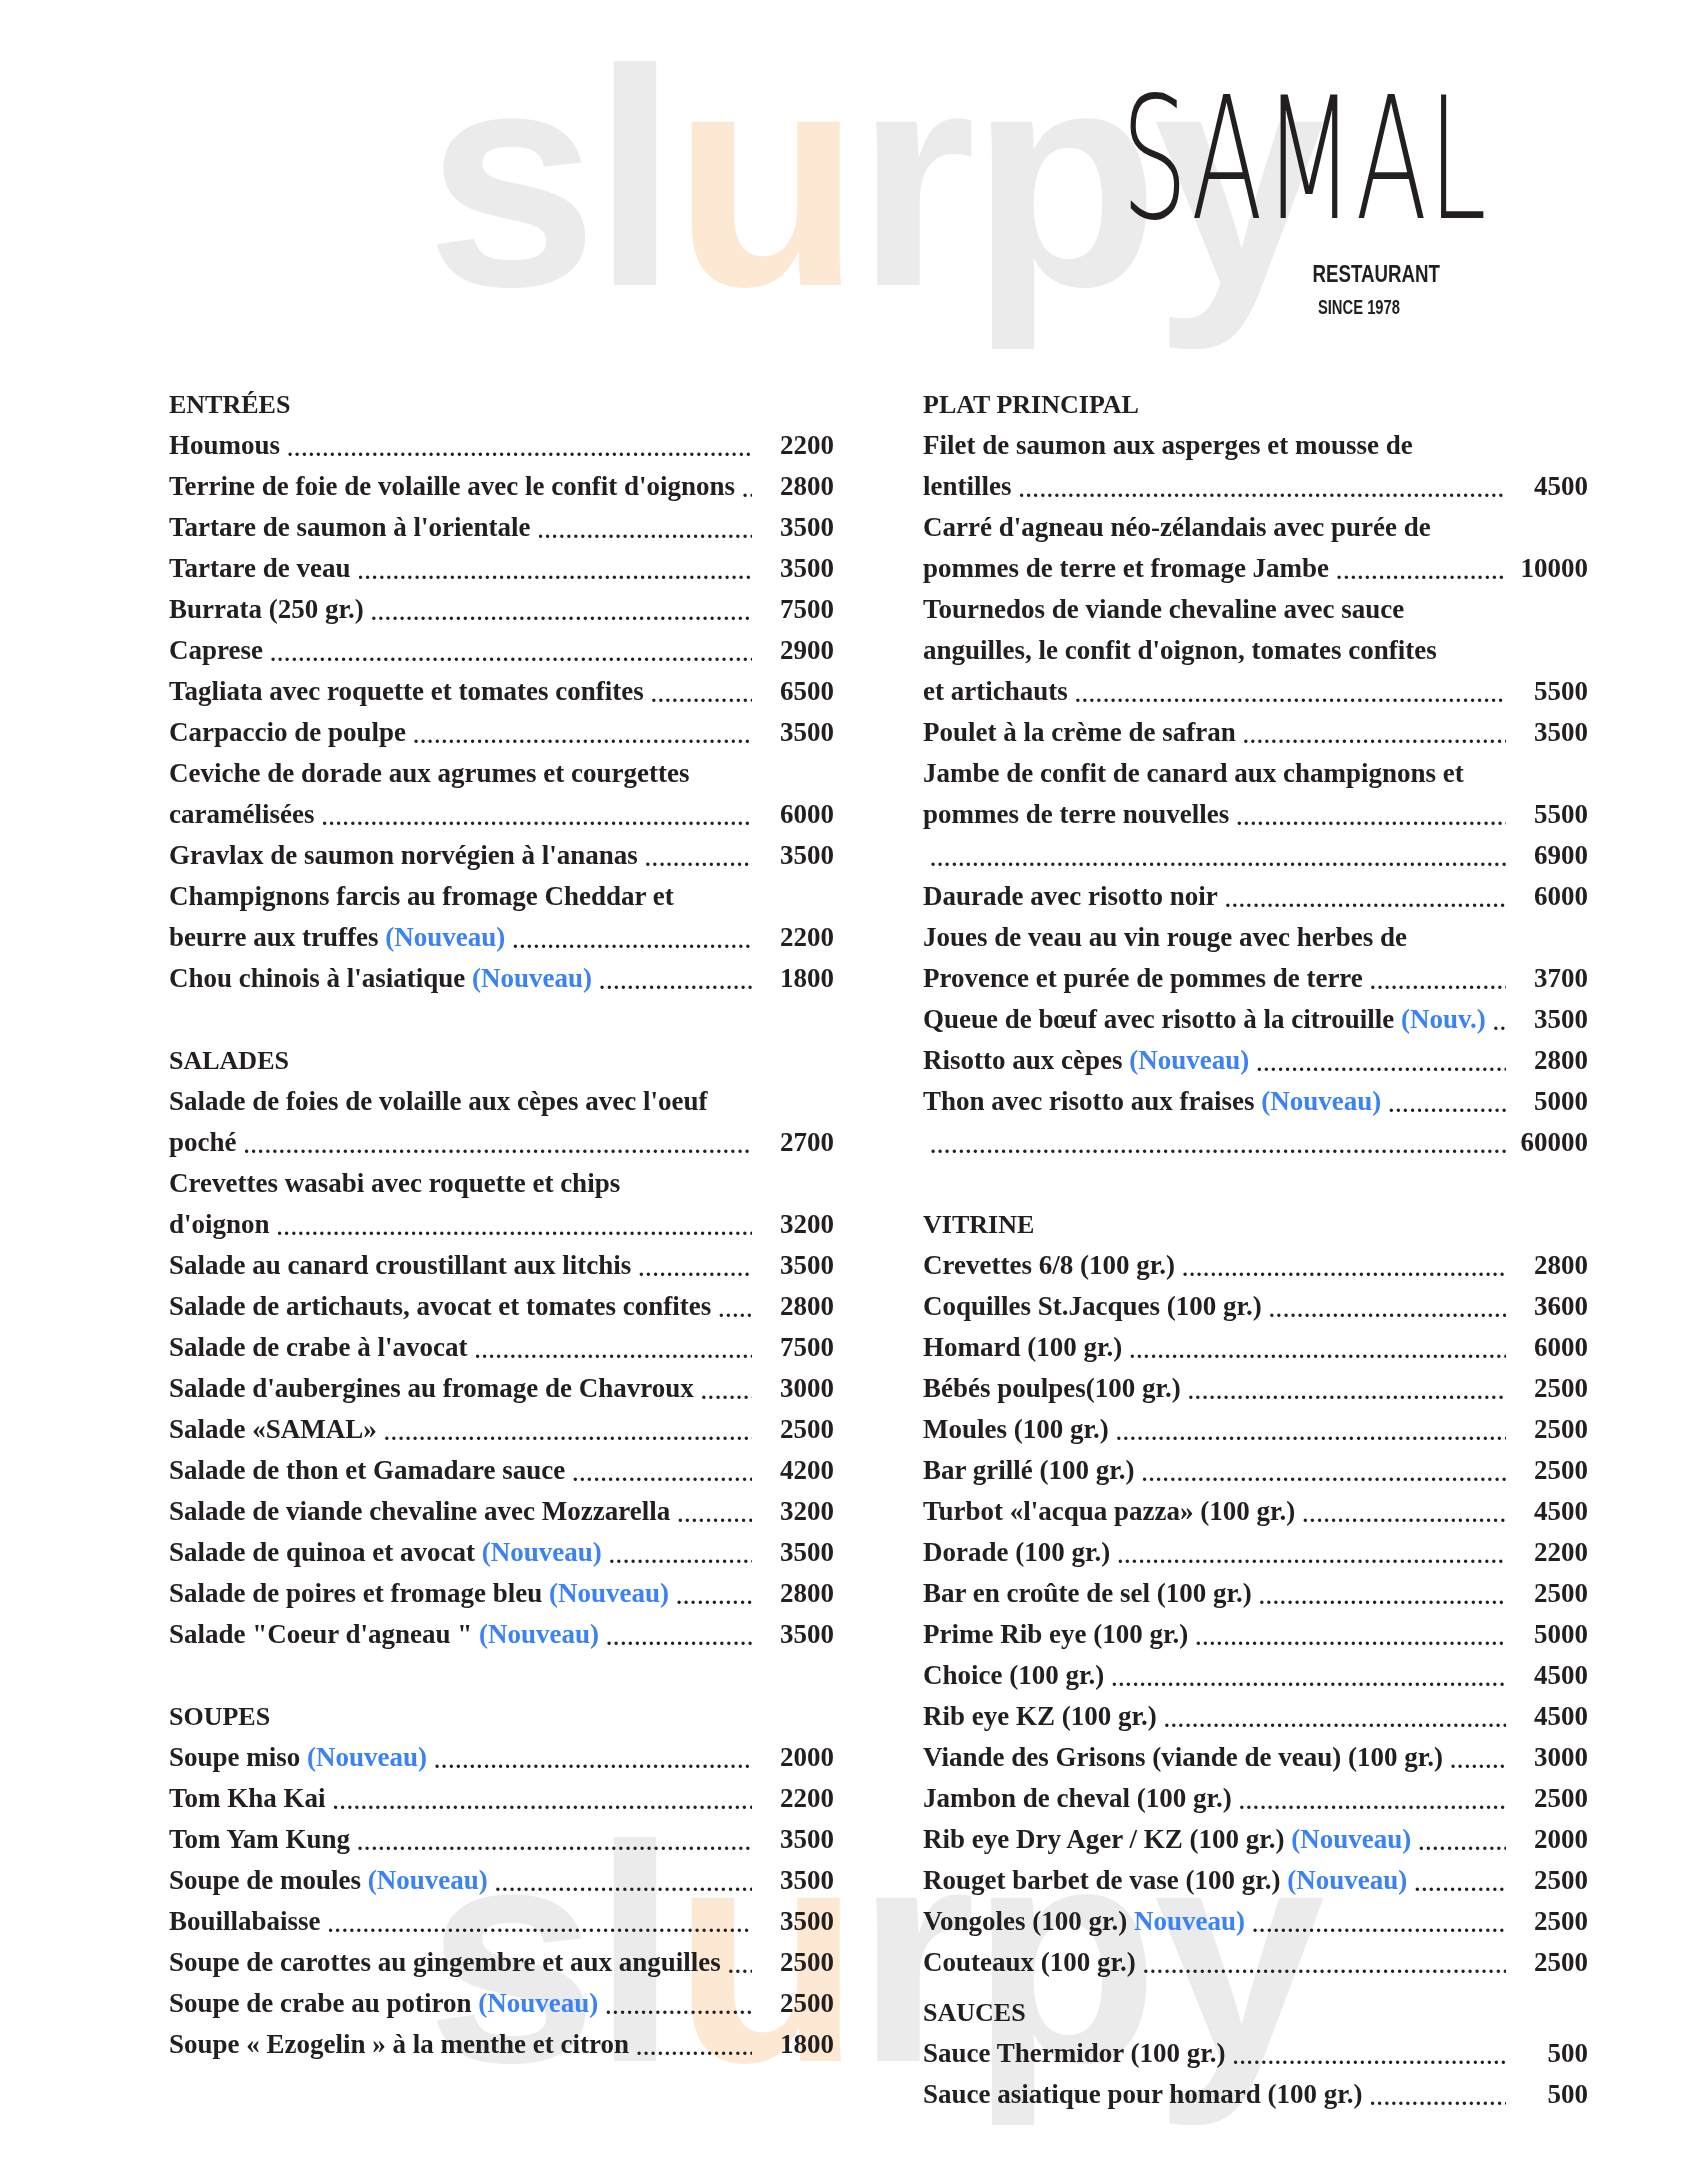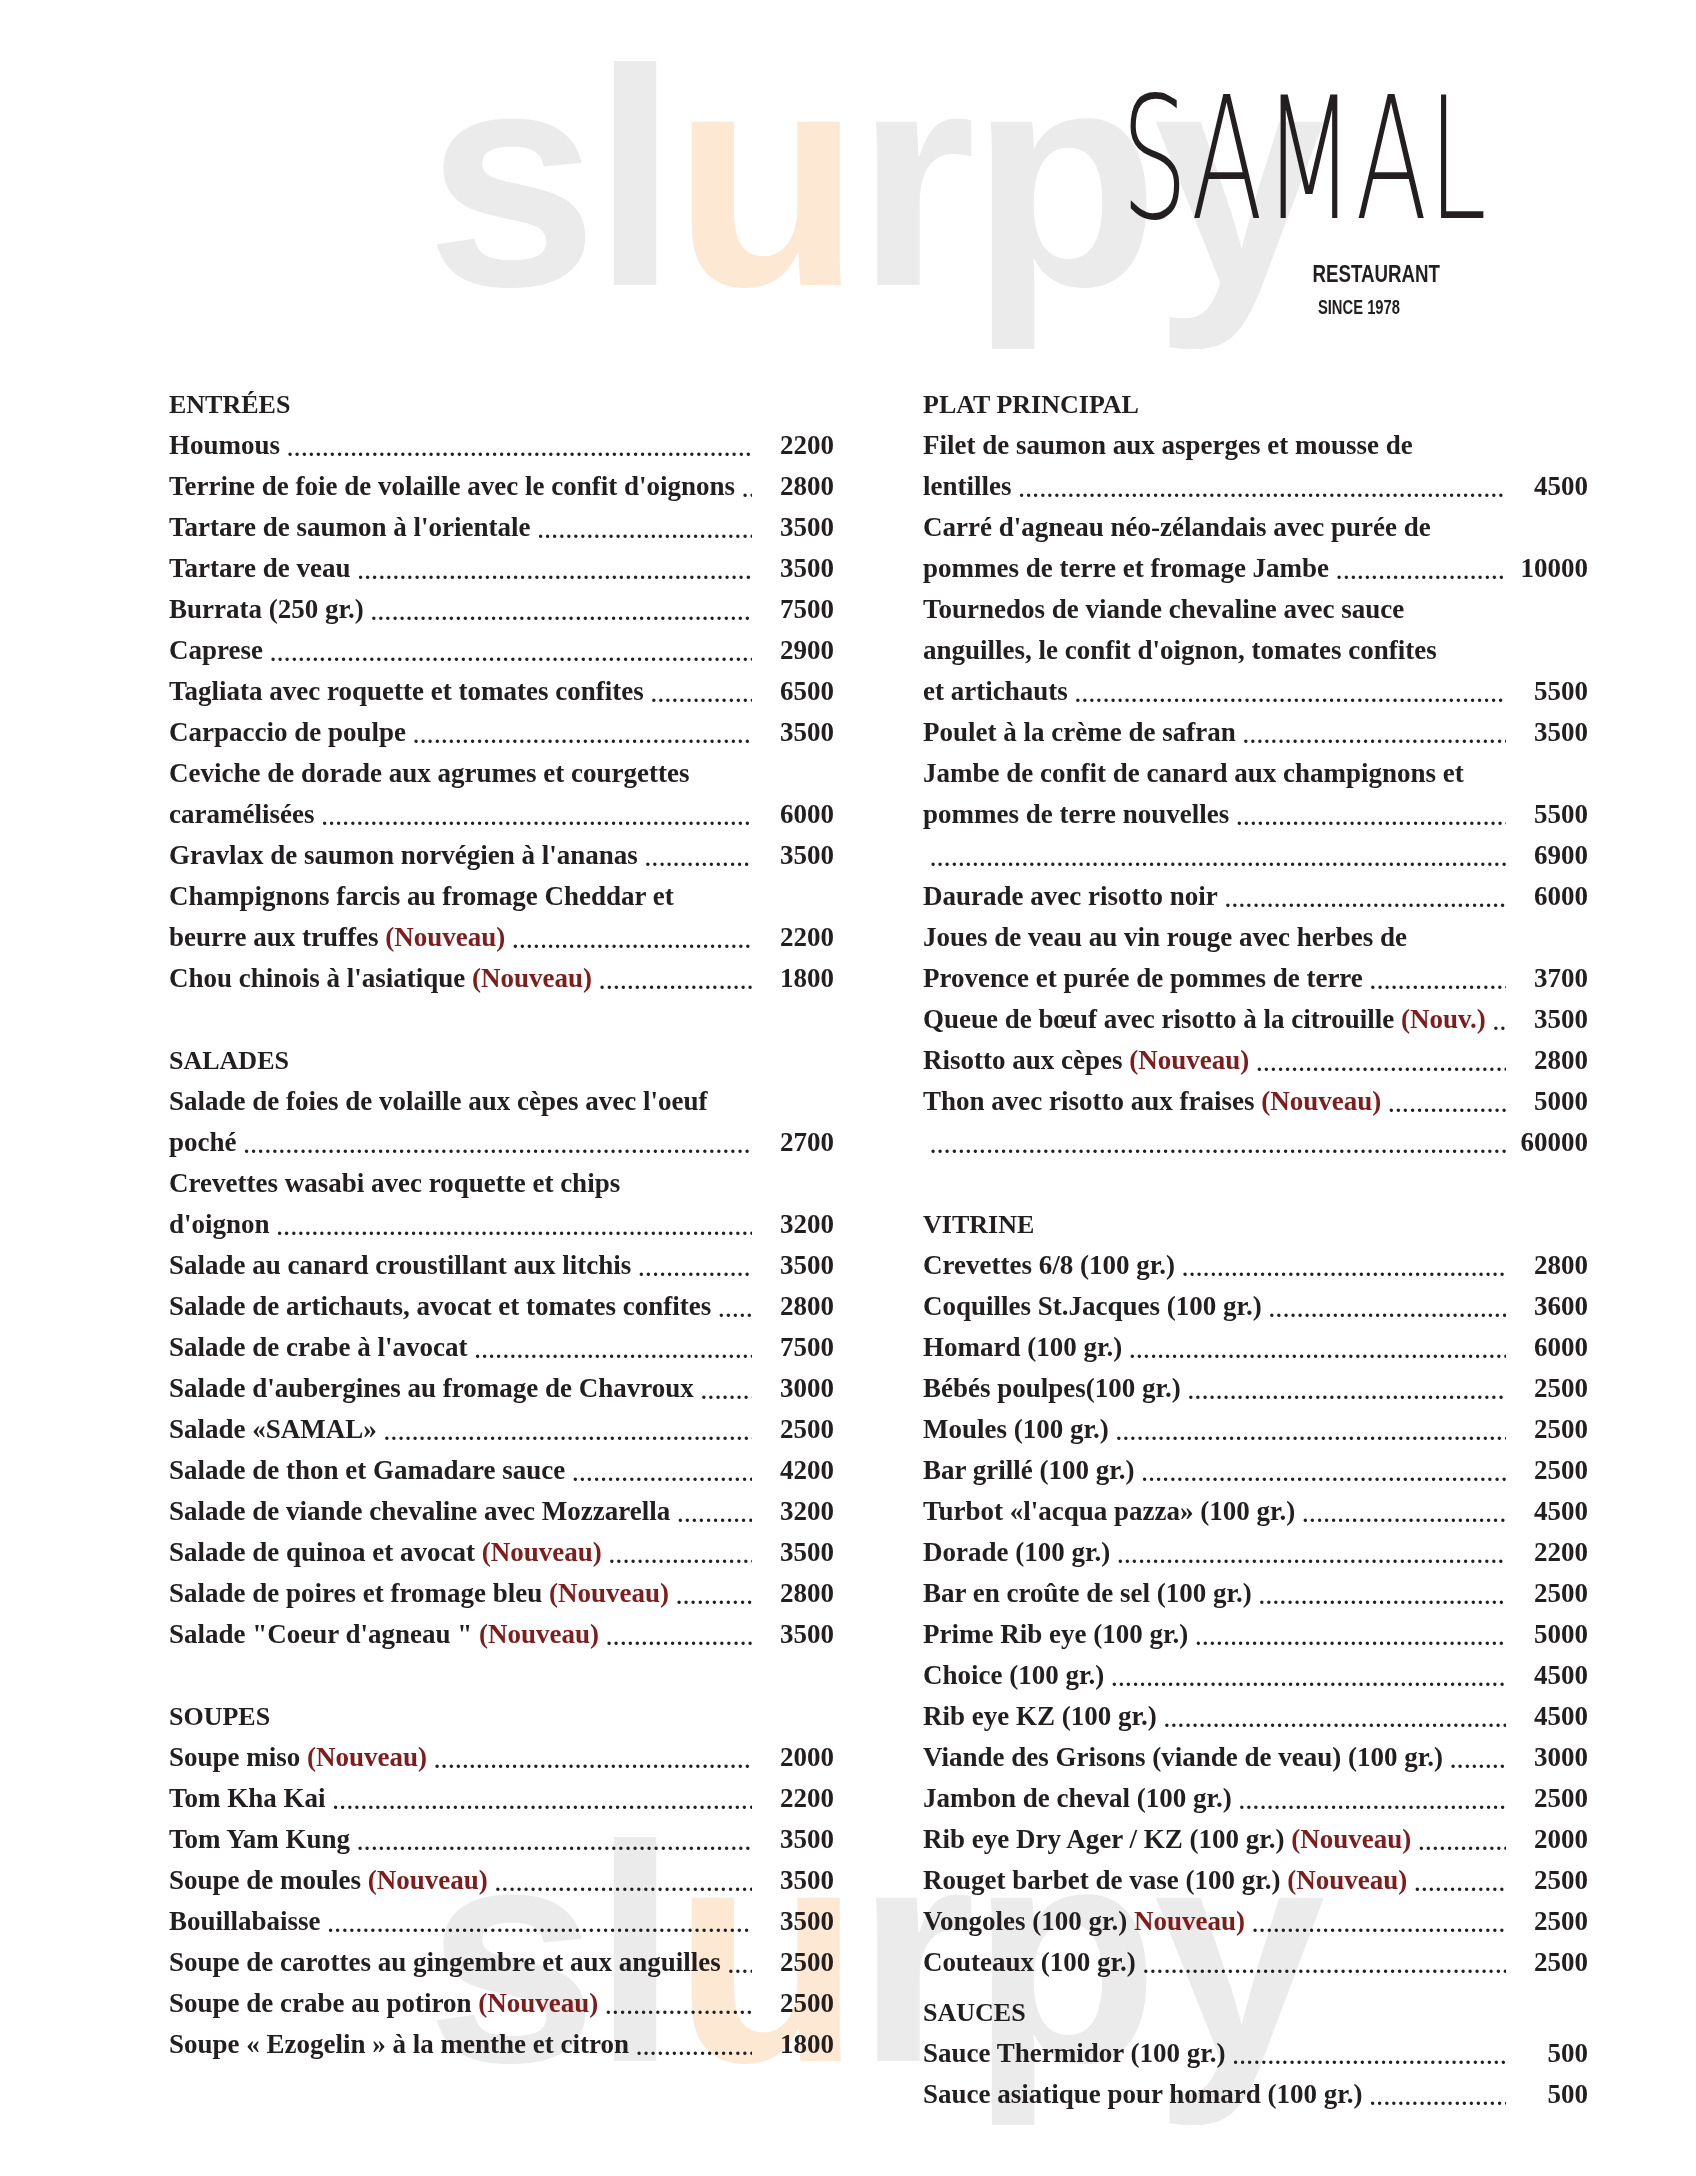--- a/index.html
+++ b/index.html
@@ -19,21 +19,21 @@
     margin-top:17px; transform:scaleX(0.8); display:block; }
   .sub2 { font-family:"Liberation Sans", sans-serif; font-weight:700; font-size:19.7px; margin-top:7.5px;
     transform:scaleX(0.75); display:block; }
   .col { position:absolute; z-index:2; font-weight:700; font-size:27px; }
   .col-left { left:169px; top:384px; width:665px; }
   .col-right { left:875px; top:384px; width:665px;margin-left:48px; }
   .section { margin-bottom:0; }
   .section-title { height:41px; line-height:41px; font-size:26px; }
   .row { display:flex; align-items:flex-end; height:41px; line-height:41px; }
   .name { white-space:nowrap; }
-  .nouveau { color:#7f1d1d; }
+  .nouveau { color:#3b82f6; }
   .dots { flex:1; overflow:hidden; white-space:nowrap; margin:0 7.5px; letter-spacing:1.9px; font-size:20.6px; line-height:34px; }
   .dots::after { content:"................................................................................................................................................................"; }
   .price { width:75px; text-align:right; white-space:nowrap; }
   .gap { height:41px; }
   .gap-small { height:9.4px; }
 </style>
 </head>
 <body>
 
 <div class="watermark wm-top">sl<span class="wm-u">u</span>rpy</div>

